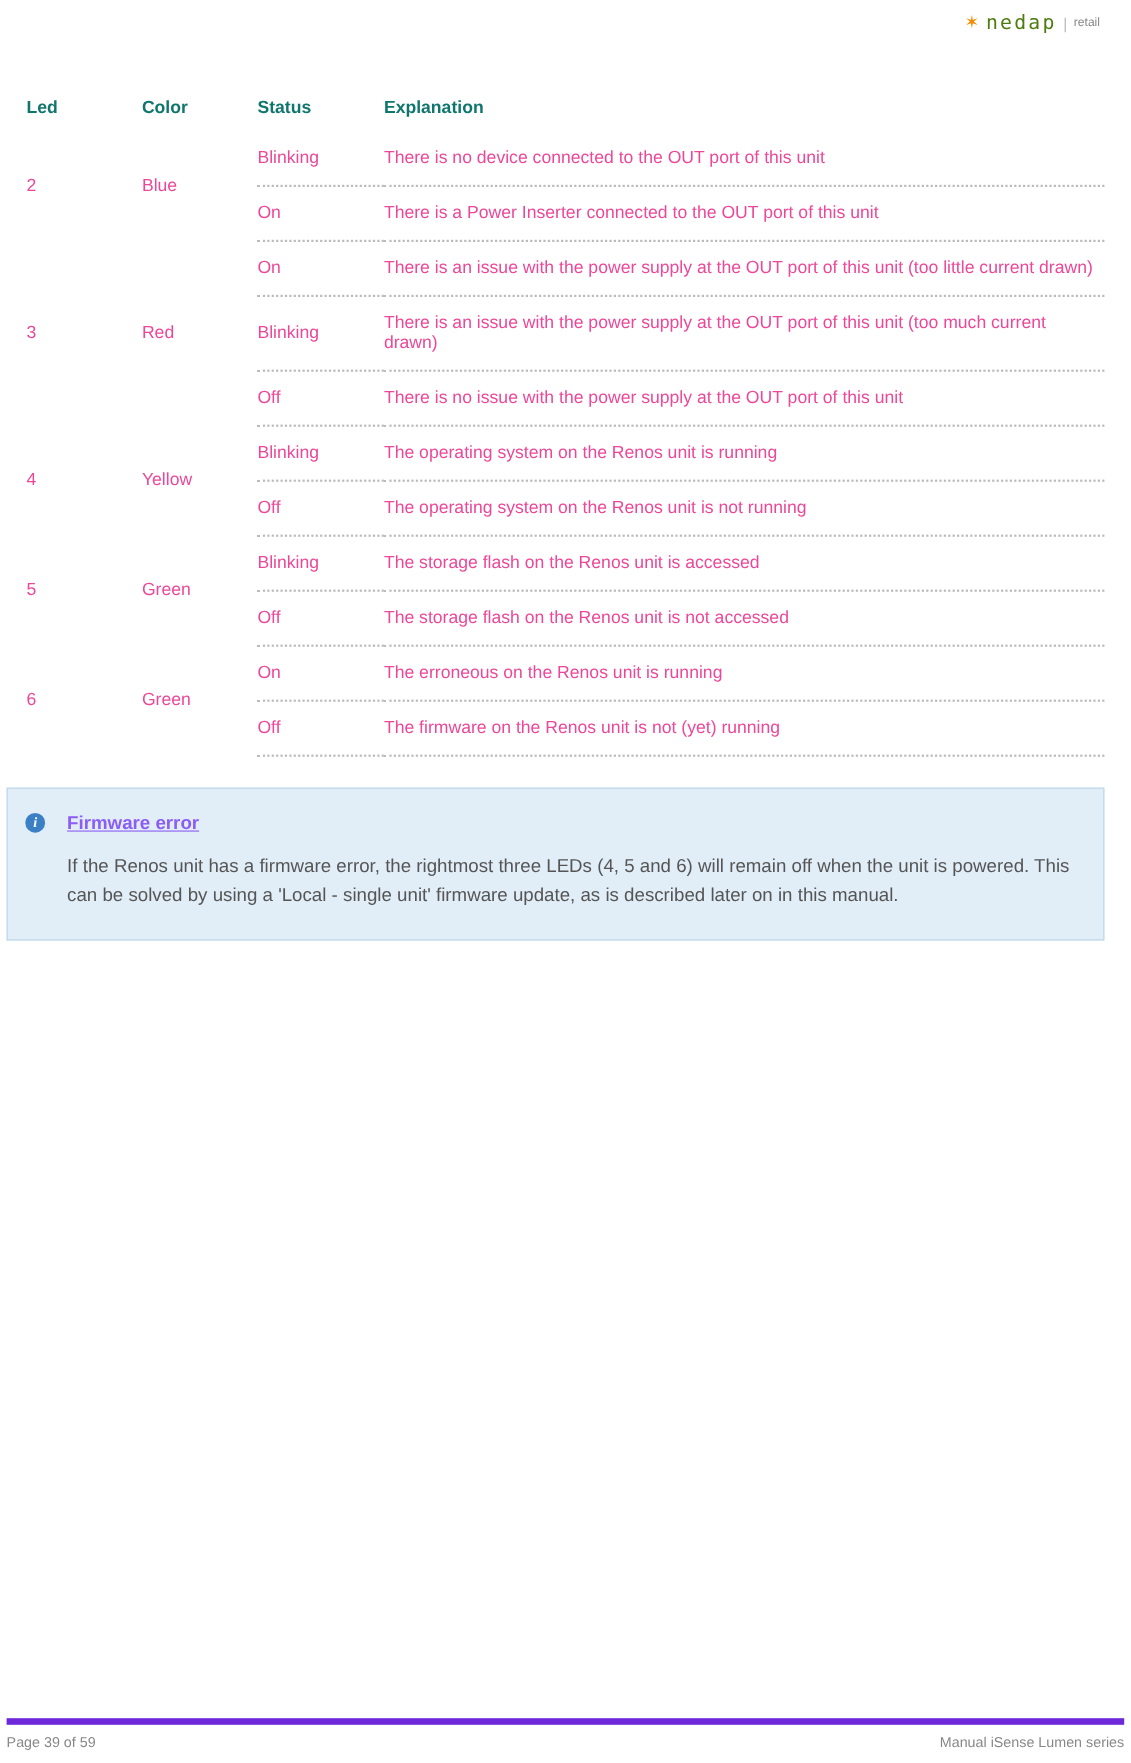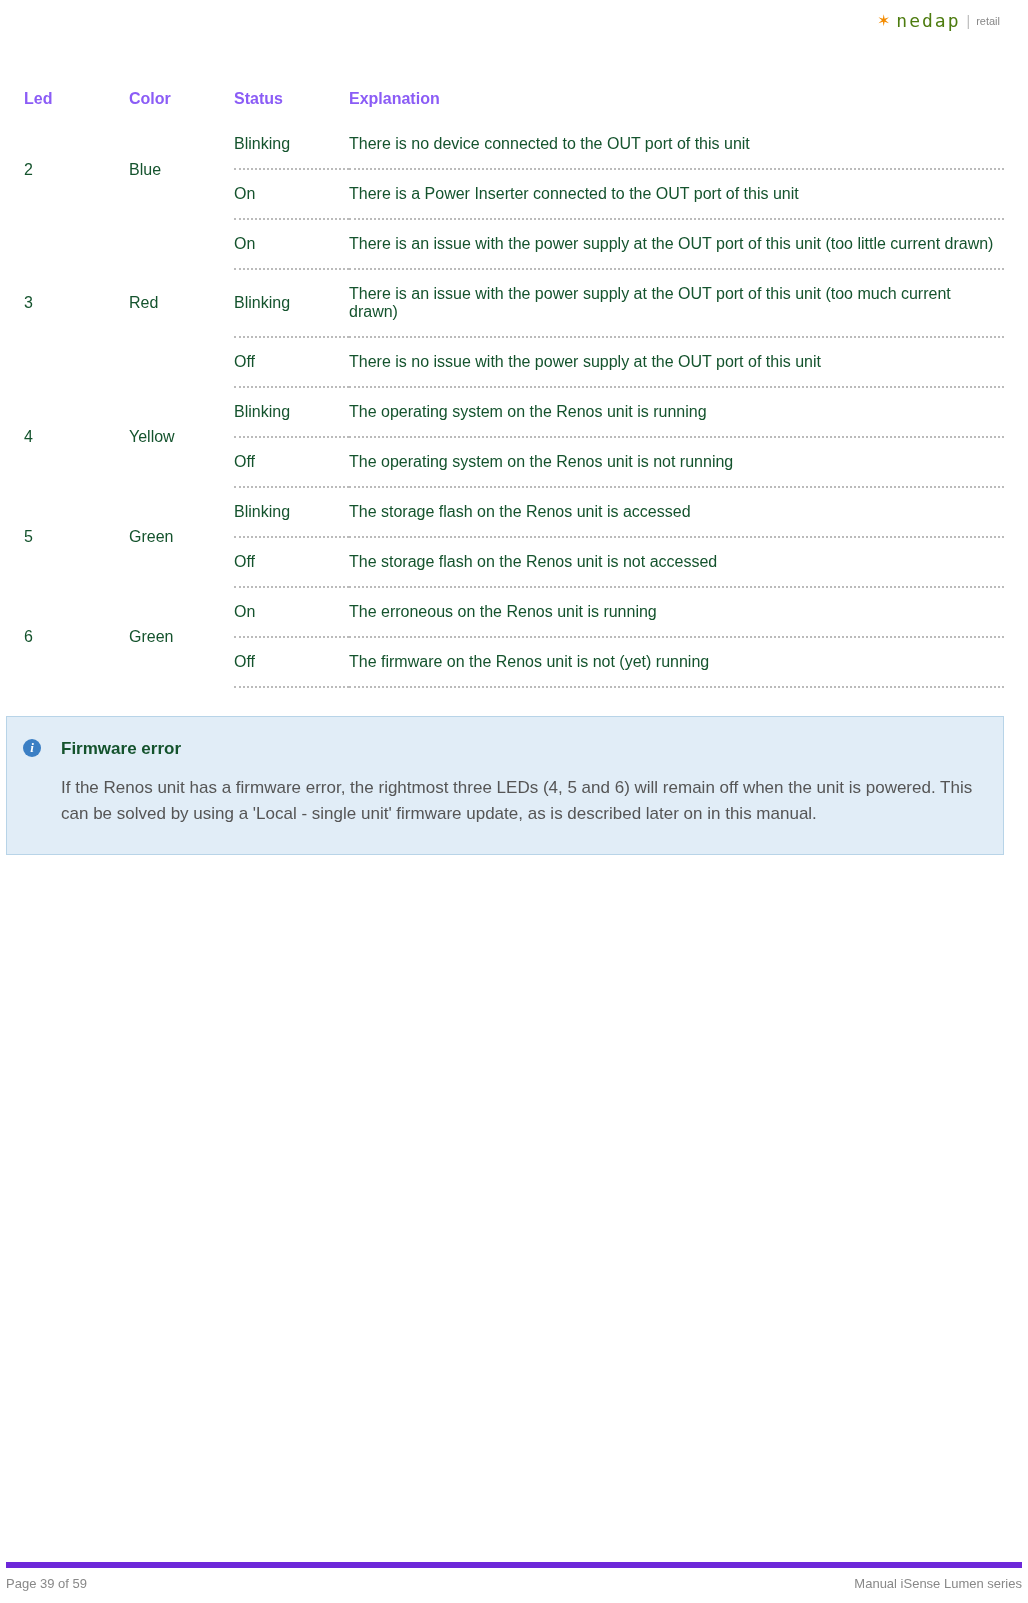--- a/index.html
+++ b/index.html
@@ -37,32 +37,32 @@
       right: 24px;
     }
 
     table.led-table {
       width: 100%;
       border-collapse: collapse;
       font-size: 16px;
     }
     .led-table th {
       text-align: left;
-      color: #8b5cf6;
+      color: #0f766e;
       font-weight: 600;
       padding: 10px 6px 12px 0;
       font-size: 16px;
     }
     .col-led { width: 105px; }
     .col-color { width: 105px; }
     .col-status { width: 115px; }
     .led-table td {
       padding: 15px 6px 15px 0;
       vertical-align: middle;
-      color: #14532d;
+      color: #ec4899;
     }
     .section-border td { border-bottom: 2px dotted #bbb; }
     .inner-border { border-bottom: 2px dotted #bbb; }
 
     .paragraph {
       margin-top: 70px;
       font-size: 17px;
       color: #555;
       line-height: 1.5;
       margin-left: -18px;
@@ -87,23 +87,24 @@
       color: #fff;
       font-size: 13px;
       font-weight: bold;
       font-style: italic;
       font-family: Georgia, serif;
       text-align: center;
       line-height: 18px;
     }
     .info-title {
       font-weight: 700;
-      color: #14532d;
+      color: #8b5cf6;
       font-size: 17px;
       margin-bottom: 16px;
+      text-decoration: underline;
     }
     .info-body {
       font-size: 17px;
       color: #555;
       line-height: 1.55;
     }
 
     .footer {
       position: absolute;
       bottom: 12px;

